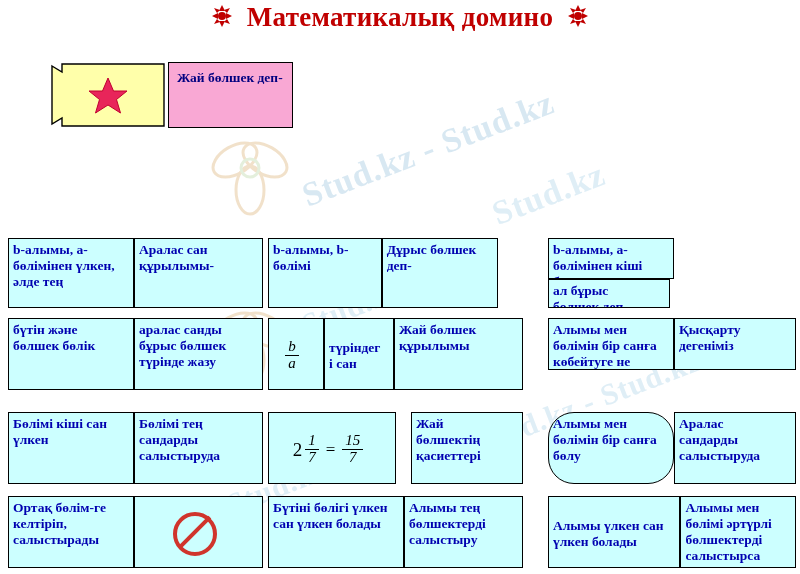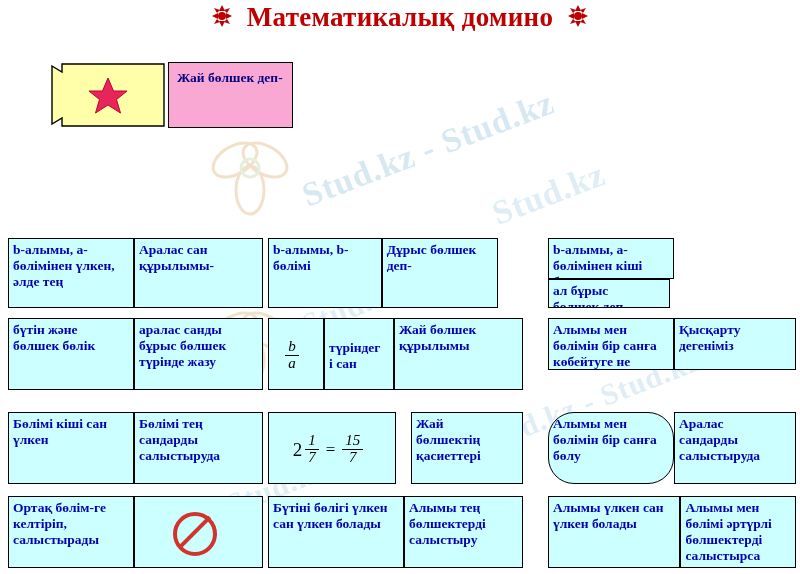--- a/index.html
+++ b/index.html
@@ -316,19 +316,19 @@
 <div class="domino" style="left:268px;top:496px;width:255px;height:72px;">
   <div class="cell" style="width:136px;">
     <span class="txt">Бүтіні бөлігі үлкен сан үлкен болады</span>
   </div>
   <div class="cell mid" style="width:119px;">
     <span class="txt">Алымы тең бөлшектерді салыстыру</span>
   </div>
 </div>
 
 <div class="domino" style="left:548px;top:496px;width:248px;height:72px;">
-  <div class="cell" style="width:140px;">
+  <div class="cell" style="width:140px;align-items:center;">
     <span class="txt">Алымы үлкен сан үлкен болады</span>
   </div>
   <div class="cell mid" style="width:122px;">
     <span class="txt">Алымы мен бөлімі әртүрлі бөлшектерді салыстырса</span>
   </div>
 </div>
 
 </body></html>

